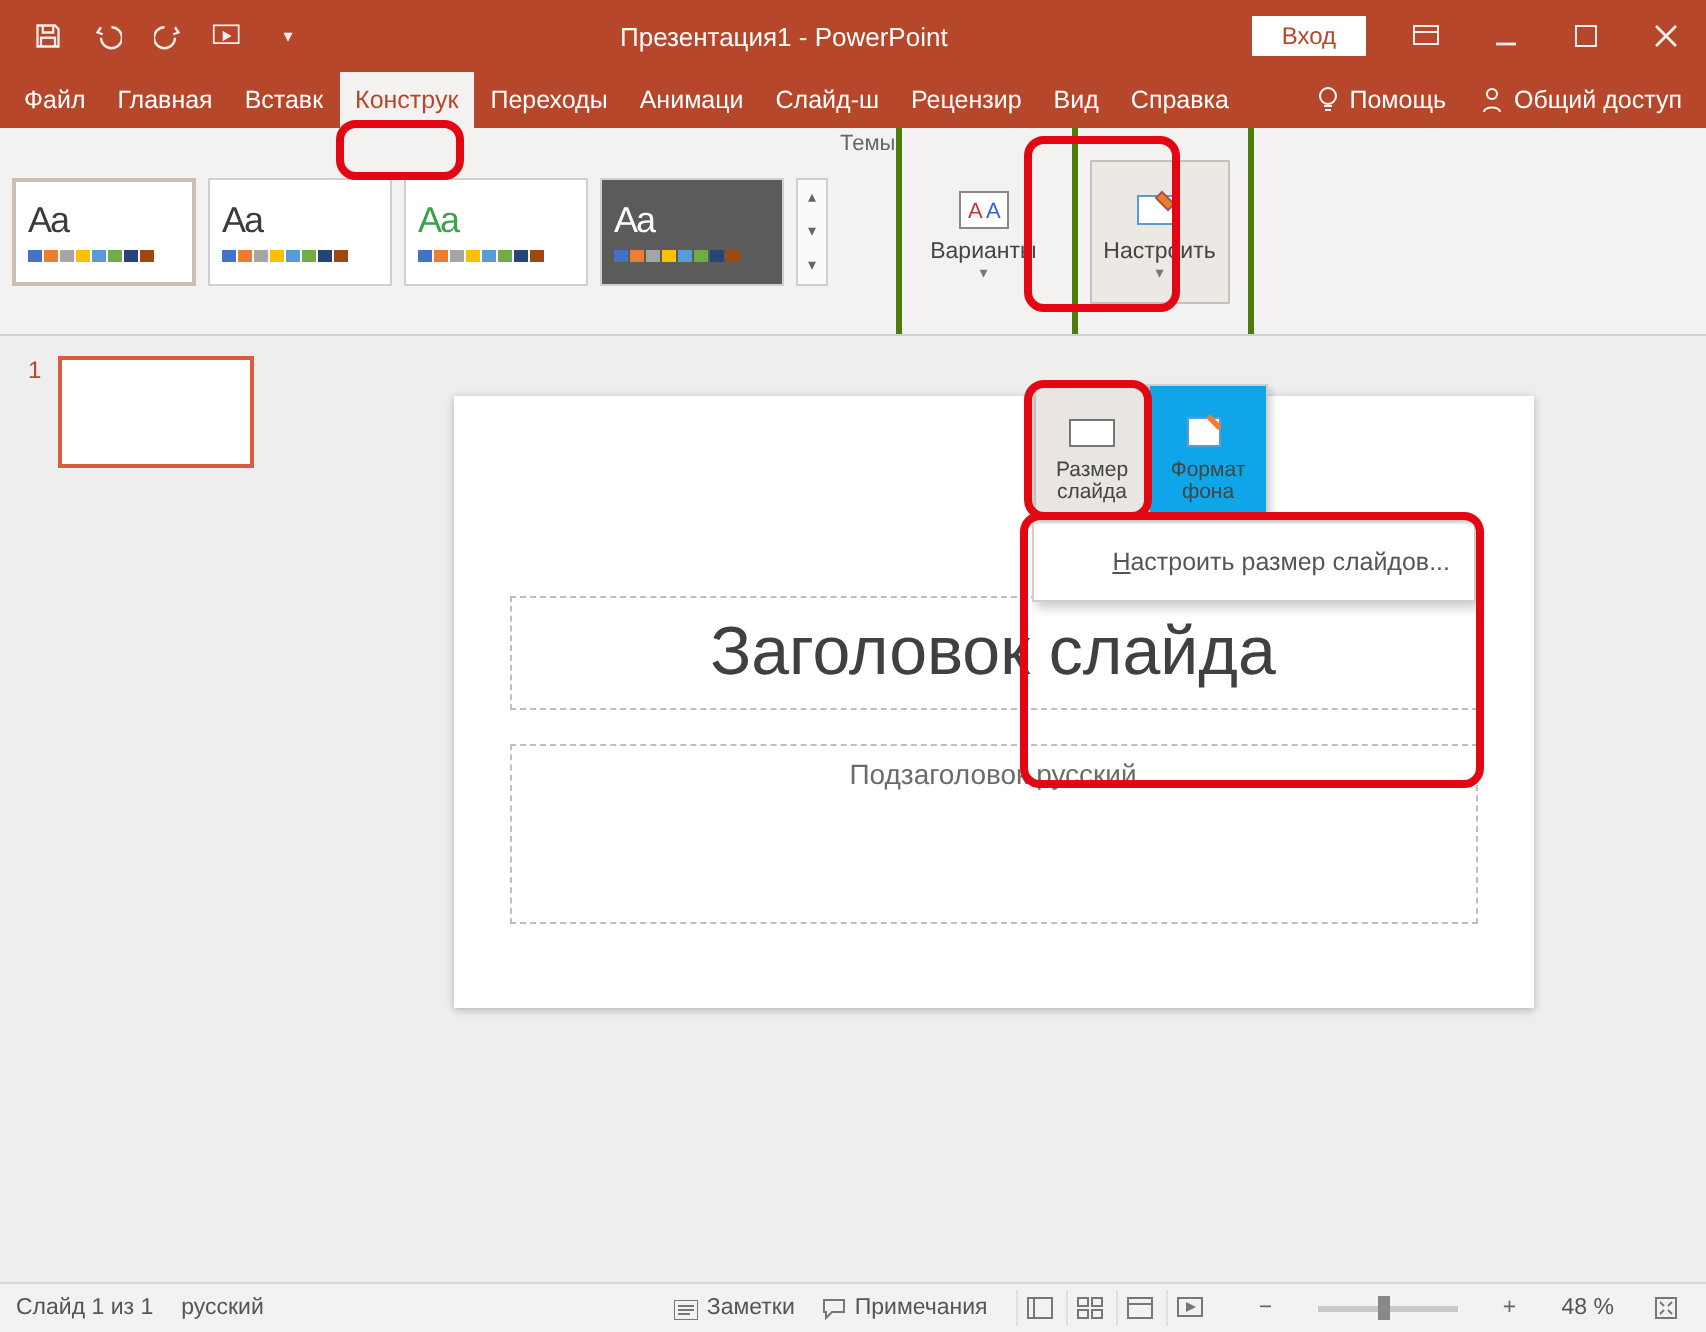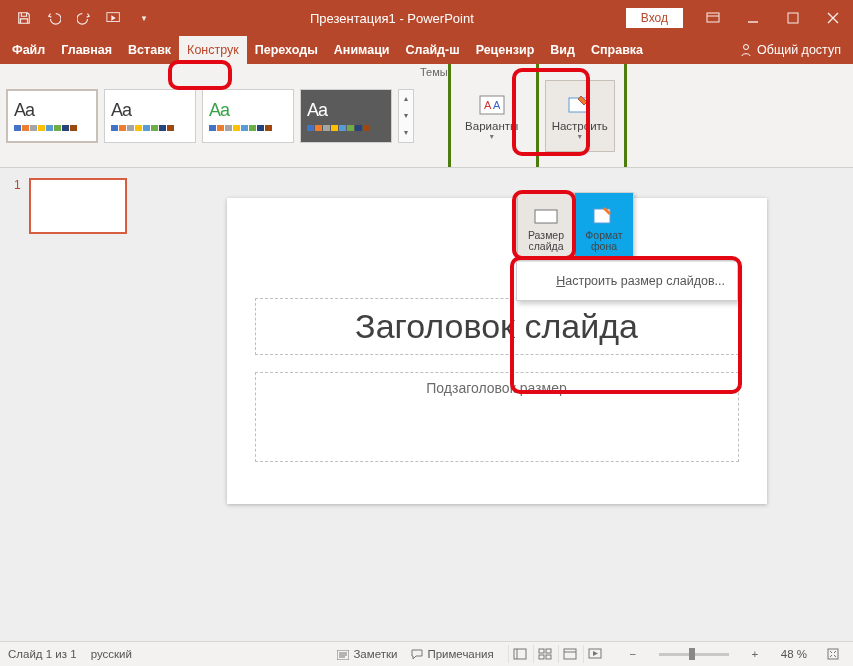--- a/index.html
+++ b/index.html
@@ -12,21 +12,21 @@
 .titlebar { height: 36px; background: #b7472a; display: flex; align-items: center; color: #fff; font-size: 12px; }
 .qat { display: flex; align-items: center; gap: 2px; padding-left: 10px; }
 .qat .icon, .wincontrols .icon { width: 28px; height: 28px; display: flex; align-items: center; justify-content: center; color: #fff; opacity: .9; }
 .title-center { flex: 1; text-align: center; font-size: 13px; }
 .signin { background: #fff; color: #b7472a; padding: 2px 14px; font-size: 12px; border: 1px solid #fff; }
 .wincontrols { display: flex; align-items: center; gap: 0; margin-left: 10px; }
 .wincontrols .icon { width: 40px; }
 
 
 .tabsrow { height: 28px; background: #b7472a; display: flex; align-items: stretch; color: #fff; font-size: 12.5px; padding: 0 4px; }
-.tab { padding: 0 8px; display: flex; align-items: center; white-space: nowrap; position: relative; font-weight: bold; }
+.tab { padding: 0 8px; display: flex; align-items: center; white-space: nowrap; position: relative; }
 .tab.active { background: #f3f2f1; color: #b7472a; font-weight: 400; text-align: right; }
 .tabsrow .spacer { flex: 1; }
 .tabsrow .right-item { display: flex; align-items: center; gap: 4px; padding: 0 8px; }
 
 
 .ribbon { height: 104px; background: #f3f2f1; border-bottom: 1px solid #d0d0d0; display: flex; position: relative; }
 .group { border-right: 3px solid #4d7c0f; display: flex; flex-direction: row; }
 .group-body { flex: 1; display: flex; align-items: center; padding: 4px 6px; gap: 6px; }
 .group-label { text-align: center; font-size: 11px; color: #666; padding: 2px 0 4px; }
 
@@ -143,20 +143,28 @@
   <div class="tab active">Конструк</div>
   <div class="tab">Переходы</div>
   <div class="tab">Анимаци</div>
   <div class="tab">Слайд-ш</div>
   <div class="tab">Рецензир</div>
   <div class="tab">Вид</div>
   <div class="tab">Справка</div>
   <div class="spacer"></div>
   <div class="right-item">
     <svg width="14" height="14">
+        <circle cx="7" cy="5" r="4" fill="none" stroke="#fff"></circle>
+        <line x1="5" y1="10" x2="9" y2="10" stroke="#fff"></line>
+        <line x1="5.5" y1="12" x2="8.5" y2="12" stroke="#fff"></line>
+      </svg>
+    <span>Помощь</span>
+  </div>
+  <div class="right-item">
+    <svg width="14" height="14">
         <circle cx="7" cy="4" r="2.5" fill="none" stroke="#fff"></circle>
         <path d="M3 13c0-3 8-3 8 0" fill="none" stroke="#fff"></path>
       </svg>
     <span>Общий доступ</span>
   </div>
 </div>
 
 <div class="ribbon">
   <div class="group" style="flex:0 0 auto;">
     <div class="group-body" id="themes-body">
@@ -260,21 +268,21 @@
       <div class="thumb-mini"></div>
     </div>
   </div>
   <div class="slide-area">
     <div class="slide-canvas">
       <div class="slide">
         <div class="ph-title">
           <span>Заголовок слайда</span>
         </div>
         <div class="ph-sub">
-          <span>Подзаголовок размер</span>
+          <span>Подзаголовок русский</span>
         </div>
       </div>
     </div>
   </div>
 </div>
 
 <div class="drop-cluster">
   <div class="vbtn active">
     <div class="icon-box">
         <svg width="24" height="18">

